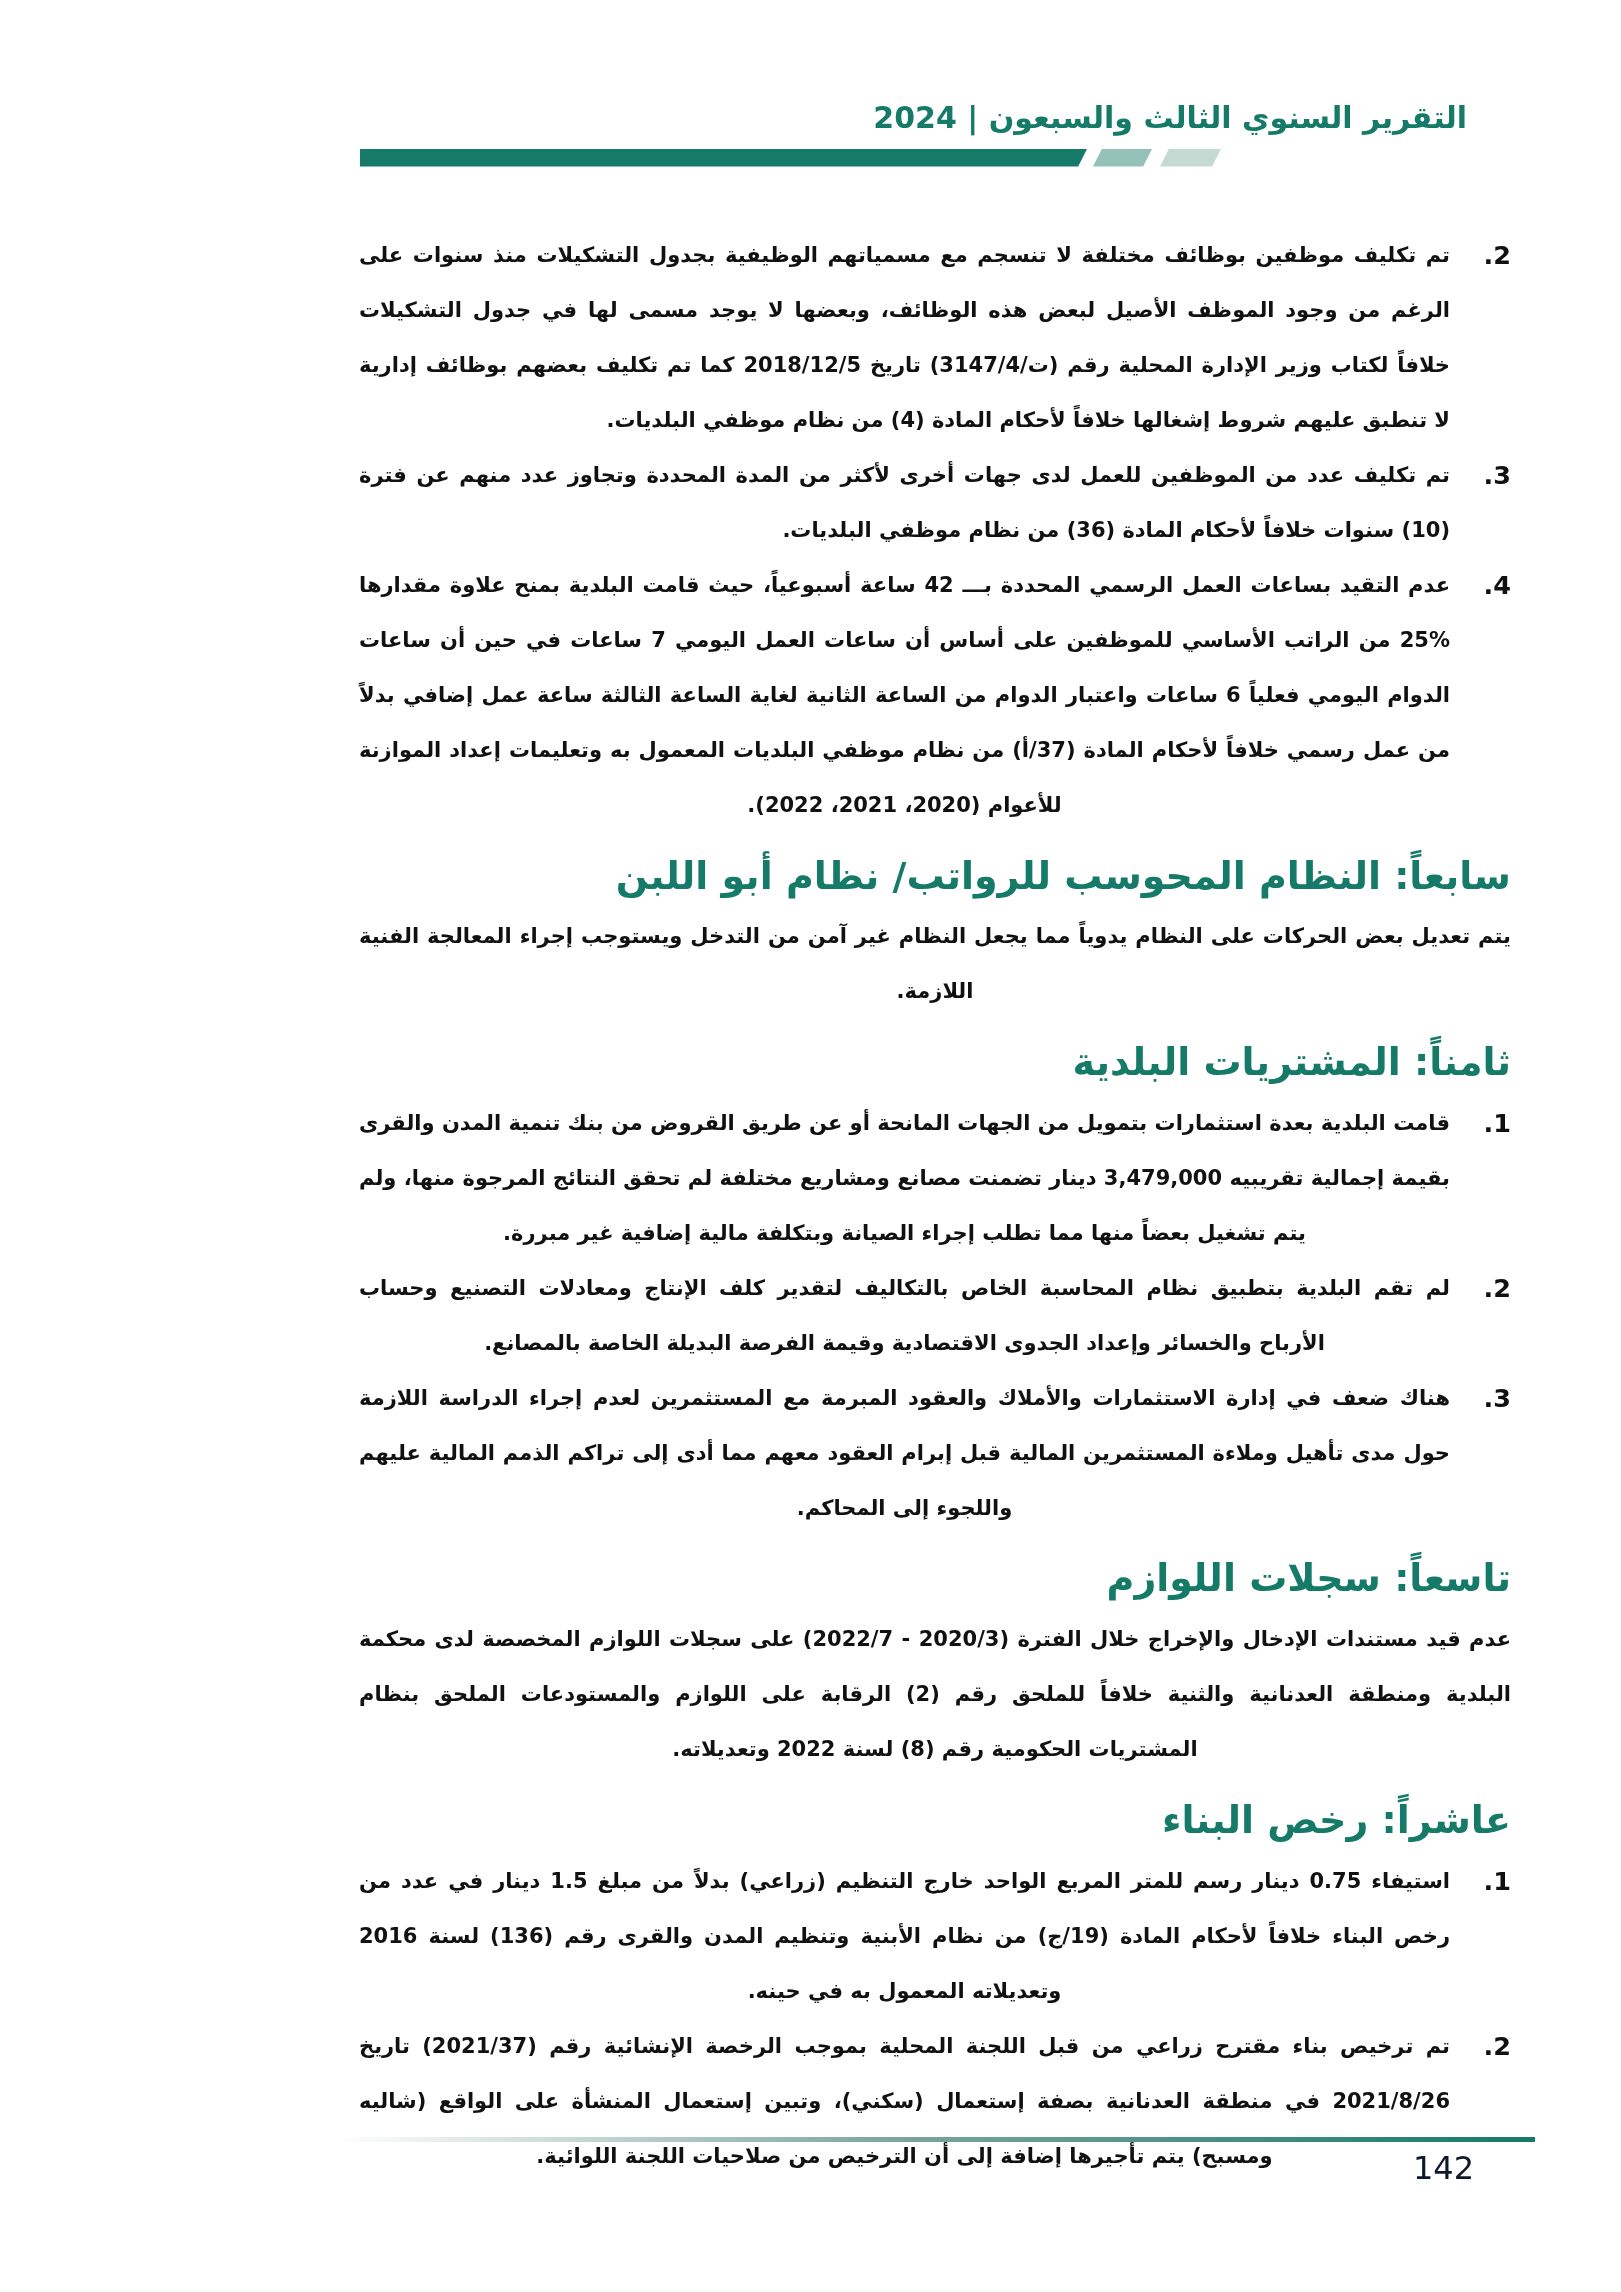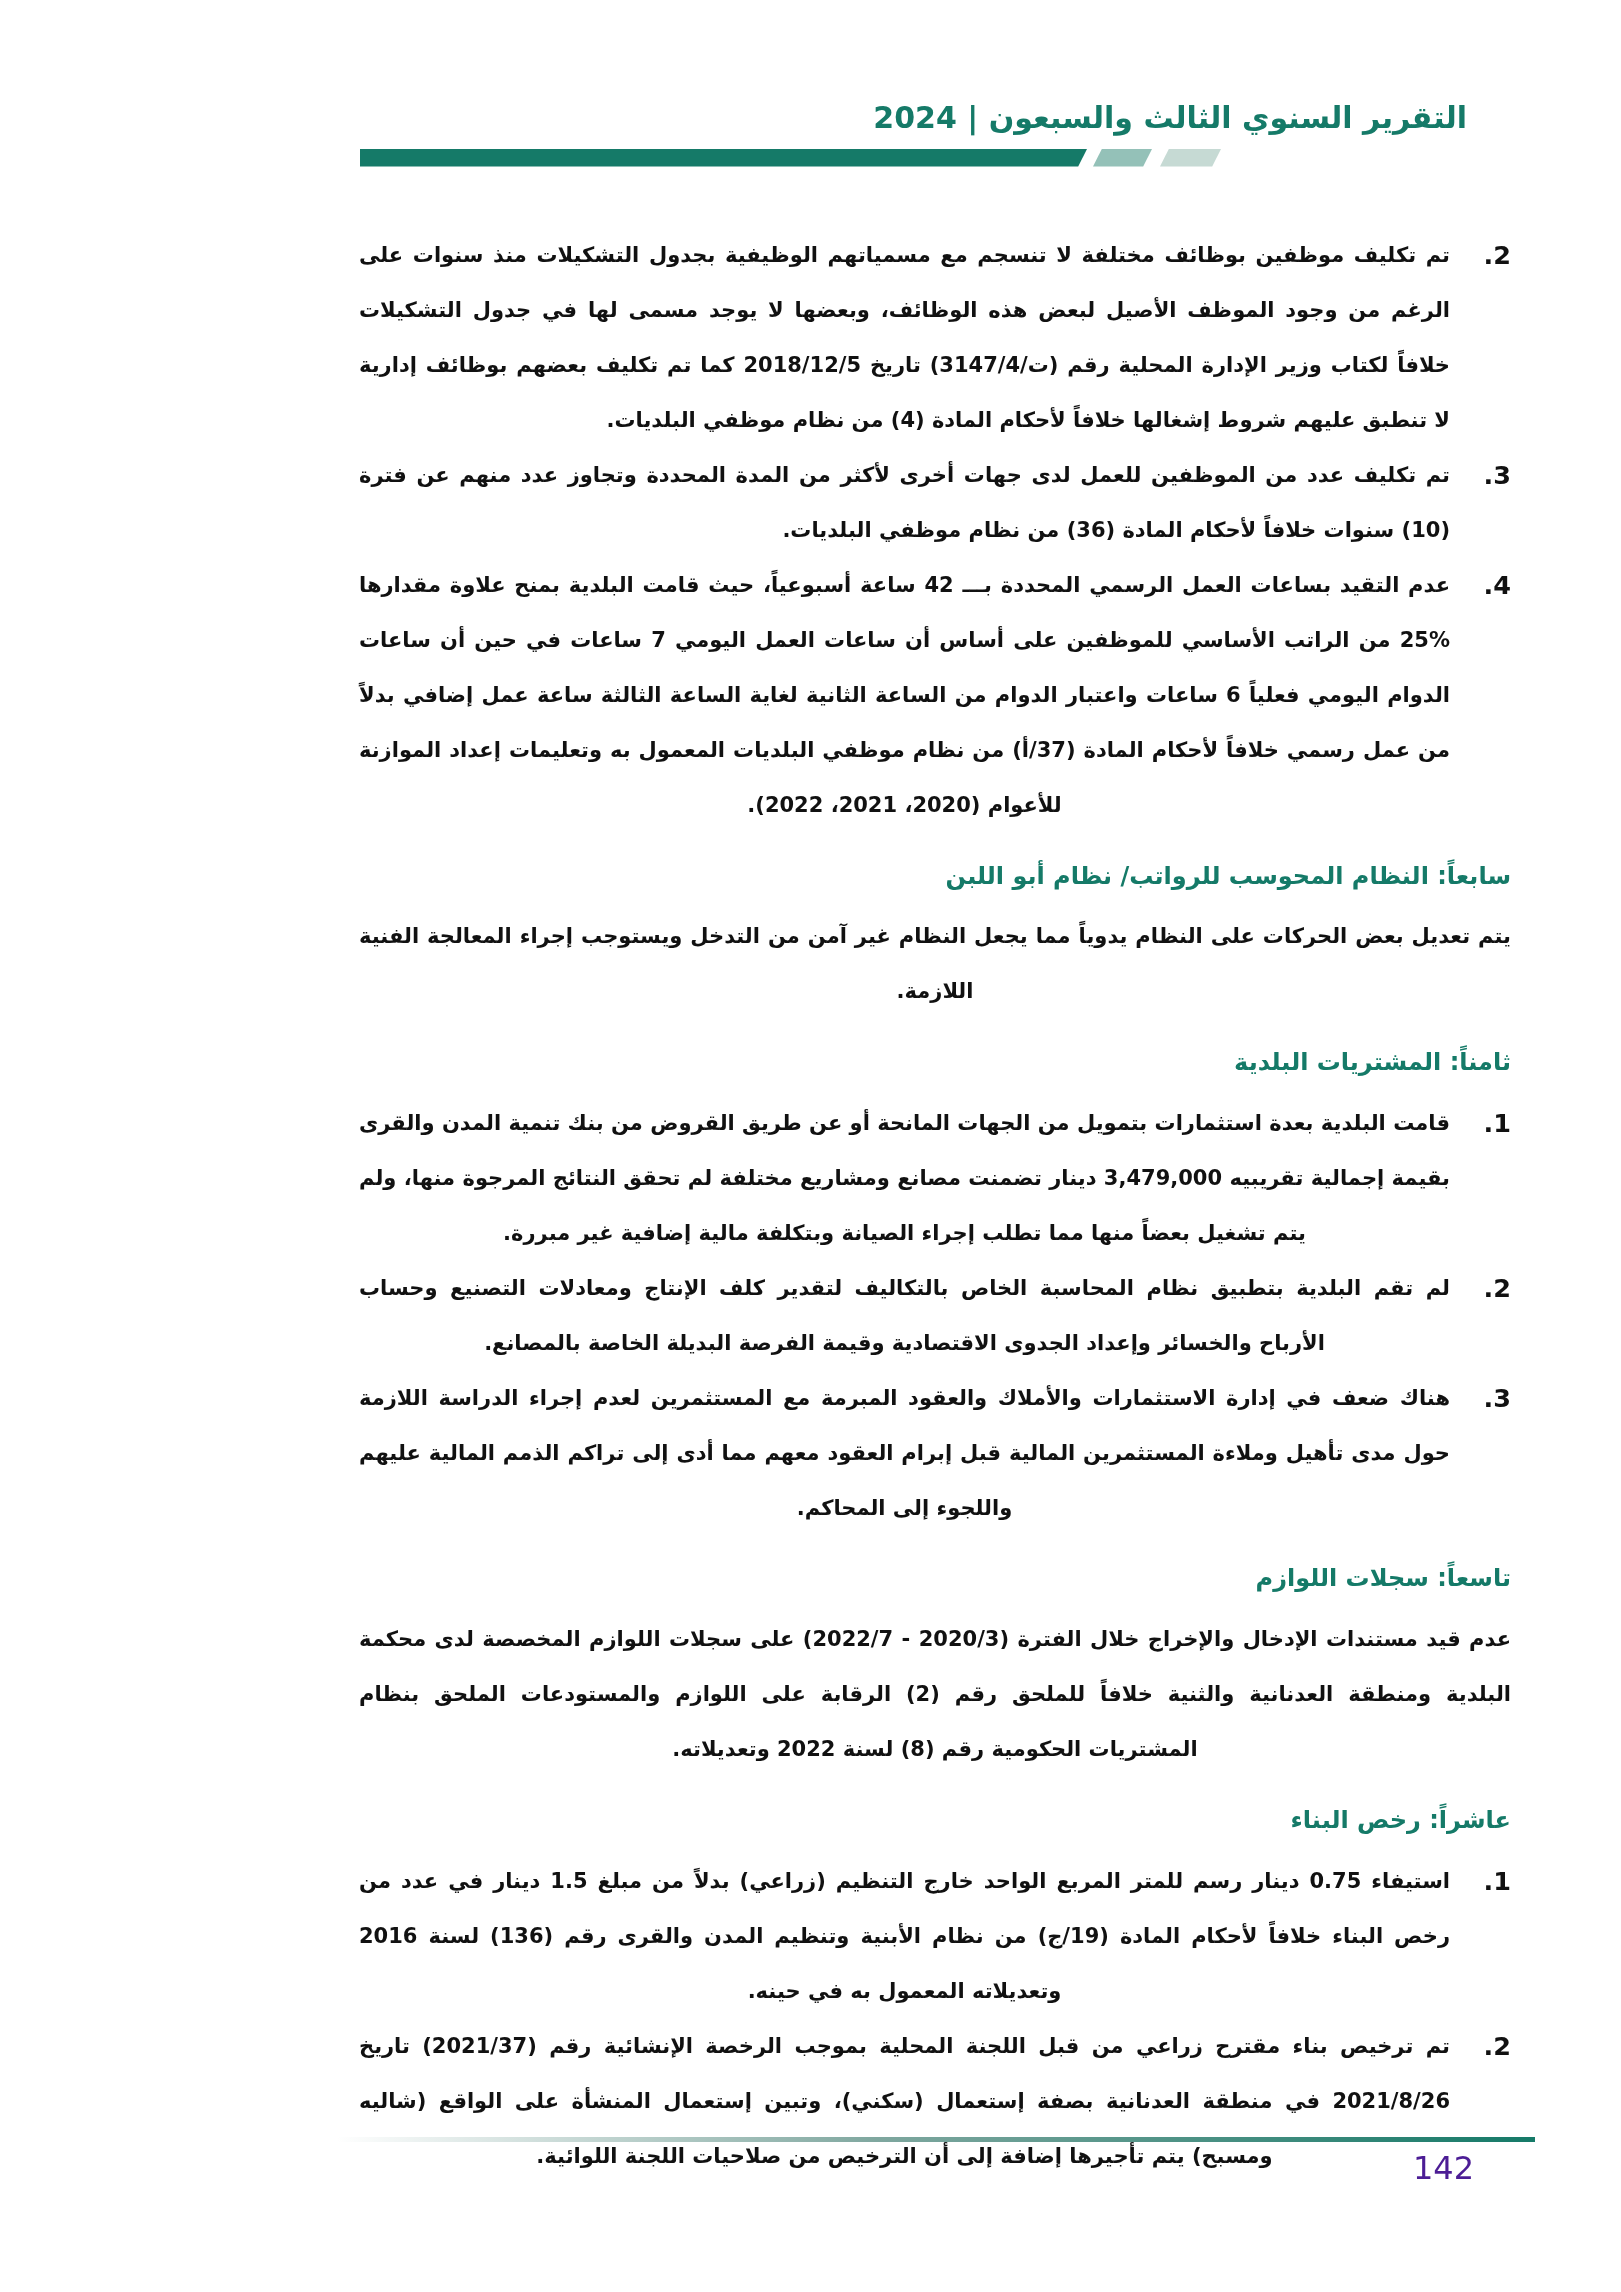--- a/index.html
+++ b/index.html
@@ -76,21 +76,21 @@
     width: 61px;
     font-size: 25.5px;
     font-weight: 700;
     line-height: 55px;
     text-align: right;
   }
   .li .txt { flex: 1 1 auto; }
   .section-title {
     margin-top: 21.6px;
     margin-bottom: 11.8px;
-    font-size: 24px;
+    font-size: 38px;
     font-weight: bold;
     line-height: 43px;
     color: var(--accent, #157A68);
     text-align: right;
   }
   
   .footer-line {
     position: absolute;
     top: 2137px;
     left: 88px;
@@ -100,21 +100,21 @@
       var(--accent, #157A68) 0%,
       #7fa79f 55%,
       rgba(255,255,255,0) 100%);
   }
   .page-number {
     position: absolute;
     top: 2149px;
     right: 147px;
     font-size: 32px;
     font-weight: 400;
-    color: #4c1d95;
+    color: #0f172a;
     direction: ltr;
   }
 </style>
 </head>
 <body>
 
 <div class="page">
 
   <div class="header-title">التقرير السنوي الثالث والسبعون | 2024</div>
 

